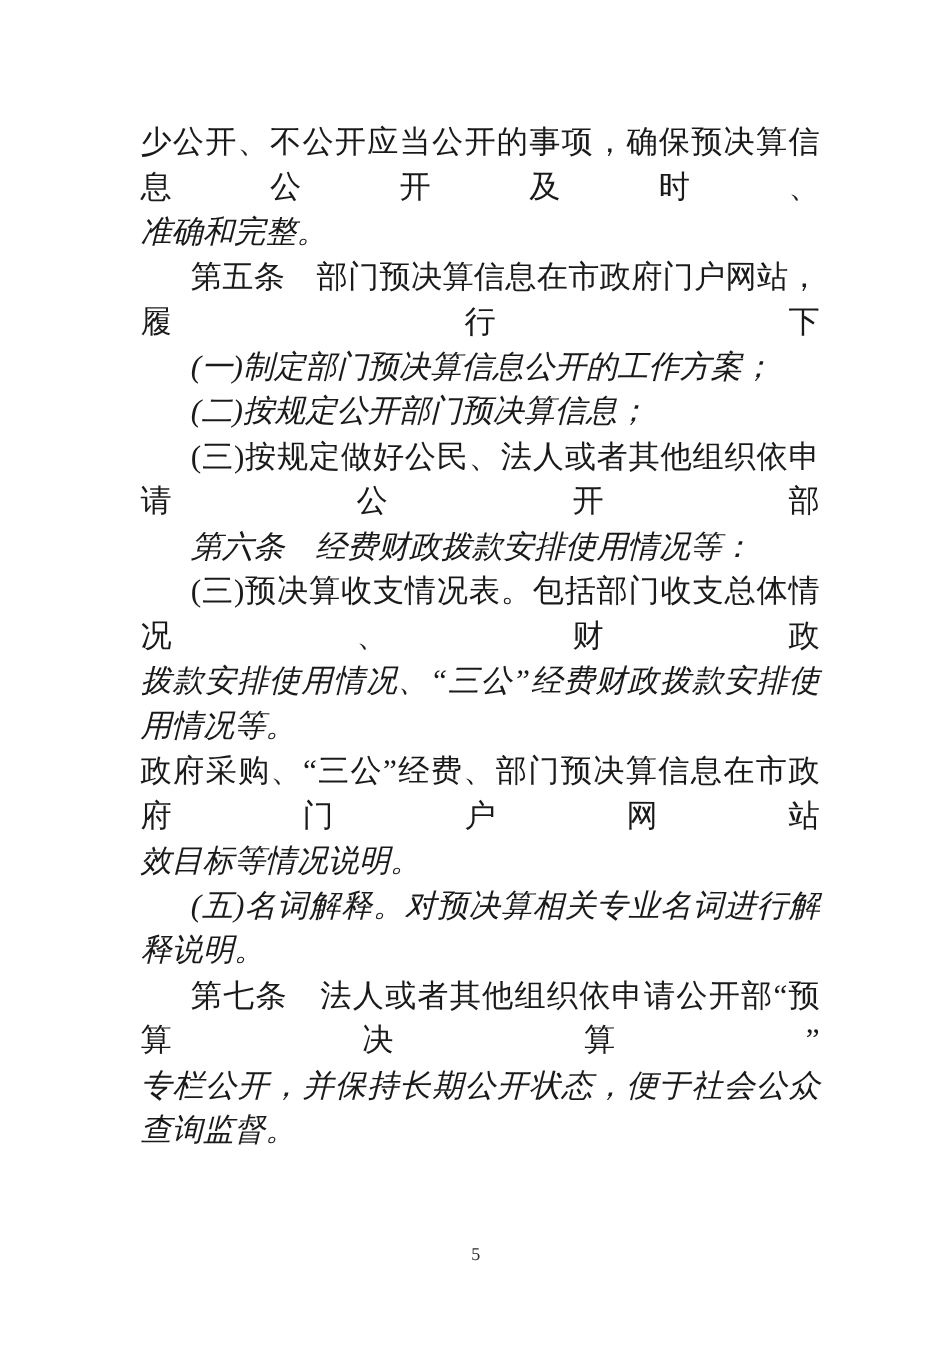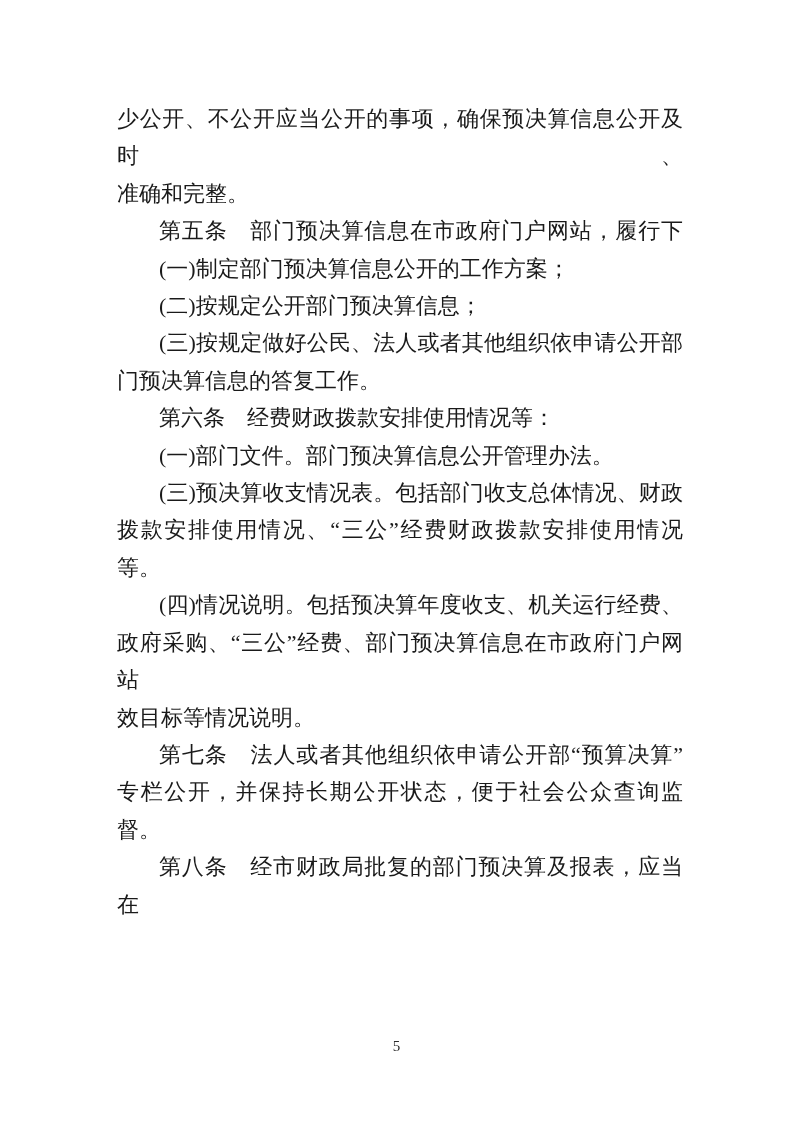--- a/index.html
+++ b/index.html
@@ -24,28 +24,29 @@
     position: absolute;
     left: 117px;
     top: 100px;
     width: 566px;
   }
   .paragraph {
     margin: 0;
     padding: 0;
   }
   .line {
-    font-size: 22px;
+    font-size: 26px;
     line-height: 37.4px;
     text-align: justify;
     text-align-last: justify;
     letter-spacing: 0;
   }
   .line.final {
     text-align-last: left;
+    font-style: italic;
   }
   .line.indent {
     text-indent: 42px;
   }
   .footer {
     position: absolute;
     top: 1036px;
     left: 0;
     width: 100%;
     text-align: center;
@@ -69,41 +70,38 @@
         <div class="line indent">第五条　部门预决算信息在市政府门户网站，履行下</div>
       </div>
       <div class="paragraph">
         <div class="line indent final">(一)制定部门预决算信息公开的工作方案；</div>
       </div>
       <div class="paragraph">
         <div class="line indent final">(二)按规定公开部门预决算信息；</div>
       </div>
       <div class="paragraph">
         <div class="line indent">(三)按规定做好公民、法人或者其他组织依申请公开部</div>
-        <div class="line final">门预决算信息的答复工作。</div>
       </div>
       <div class="paragraph">
         <div class="line indent final">第六条　经费财政拨款安排使用情况等：</div>
-      </div>
-      <div class="paragraph">
-        <div class="line indent final">(一)部门文件。部门预决算信息公开管理办法。</div>
       </div>
       <div class="paragraph">
         <div class="line indent">(三)预决算收支情况表。包括部门收支总体情况、财政</div>
         <div class="line final">拨款安排使用情况、“三公”经费财政拨款安排使用情况等。</div>
       </div>
       <div class="paragraph">
-        <div class="line indent">(四)情况说明。包括预决算年度收支、机关运行经费、</div>
         <div class="line">政府采购、“三公”经费、部门预决算信息在市政府门户网站</div>
         <div class="line final">效目标等情况说明。</div>
+      </div>
+      <div class="paragraph">
+        <div class="line indent final">(五)名词解释。对预决算相关专业名词进行解释说明。</div>
       </div>
       <div class="paragraph">
         <div class="line indent">第七条　法人或者其他组织依申请公开部“预算决算”</div>
         <div class="line final">专栏公开，并保持长期公开状态，便于社会公众查询监督。</div>
       </div>
       <div class="paragraph">
-        <div class="line indent">第八条　经市财政局批复的部门预决算及报表，应当在</div>
       </div>
     </div>
   <div class="footer">
     <span class="page-number">5</span>
   </div>
 </div>
 
 </body></html>

